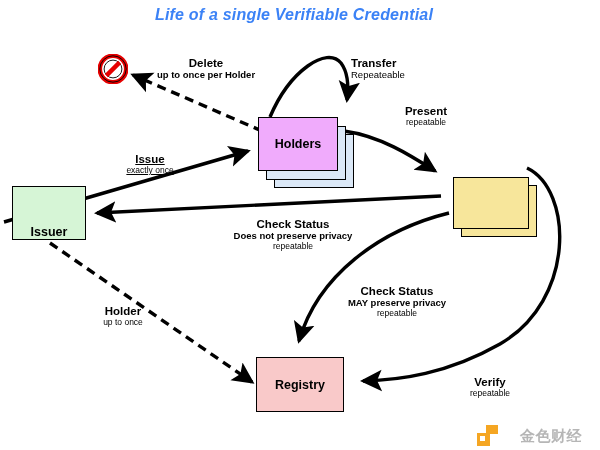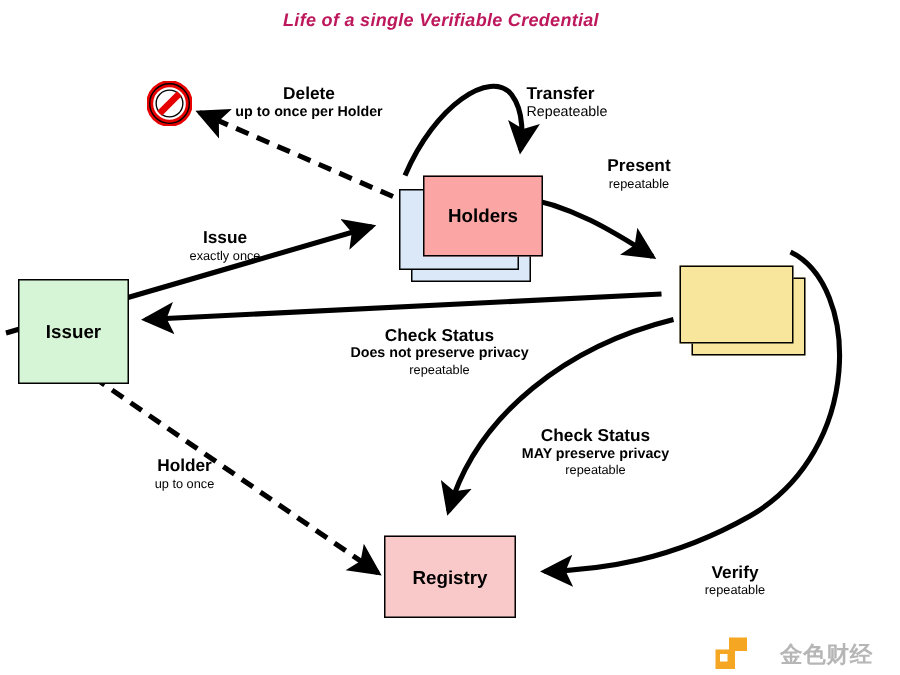--- a/index.html
+++ b/index.html
@@ -21,24 +21,24 @@
     top: 0;
     width: 600px;
     height: 450px;
   }
   .title {
     position: absolute;
     left: 0;
     top: 6px;
     width: 588px;
     text-align: center;
-    font-size: 12px;
+    font-size: 16px;
     font-weight: bold;
     font-style: italic;
-    color: #be185d;
+    color: #3b82f6;
     letter-spacing: 0.2px;
   }
   .node-box {
     position: absolute;
     box-sizing: border-box;
     border: 1.6px solid #000000;
     display: flex;
     align-items: center;
     justify-content: center;
     font-size: 12.5px;
@@ -161,28 +161,28 @@
 
   <svg id="prohibit-icon" viewBox="0 0 30 30" xmlns="http://www.w3.org/2000/svg">
     <circle cx="15" cy="15" r="13.2" fill="none" stroke="#e60000" stroke-width="4.6"></circle>
     <circle cx="15" cy="15" r="13.2" fill="none" stroke="#000000" stroke-width="0.9"></circle>
     <circle cx="15" cy="15" r="8.9" fill="#ffffff" stroke="#000000" stroke-width="0.9"></circle>
     <line x1="8.4" y1="21.6" x2="21.6" y2="8.4" stroke="#e60000" stroke-width="4.4"></line>
   </svg>
 
   <div class="stack-shadow" style="left:274px; top:134px; width:80px; height:54px; background:#dbe8f7;"></div>
   <div class="stack-shadow" style="left:266px; top:126px; width:80px; height:54px; background:#dbe8f7;"></div>
-  <div class="node-box" style="left:258px; top:117px; width:80px; height:54px; background:#fca5a5;margin-left:24px;">
+  <div class="node-box" style="left:258px; top:117px; width:80px; height:54px; background:#f0abfc;">
     <span>Holders</span>
   </div>
 
   <div class="stack-shadow" style="left:461px; top:185px; width:76px; height:52px; background:#f7e69b;"></div>
   <div class="stack-shadow" style="left:453px; top:177px; width:76px; height:52px; background:#f7e69b;"></div>
 
-  <div class="node-box" style="left:12px; top:186px; width:74px; height:70px; background:#d6f5d6;">
+  <div class="node-box" style="left:12px; top:186px; width:74px; height:54px; background:#d6f5d6;align-items:flex-end;">
     <span>Issuer</span>
   </div>
 
   <div class="node-box" style="left:256px; top:357px; width:88px; height:55px; background:#f9c9c9;">
     <span>Registry</span>
   </div>
 
   <div class="label" style="left:143px; top:57px; width:126px;">
     <span class="l1">Delete</span>
     <span class="l2">up to once per Holder</span>
@@ -191,21 +191,21 @@
   <div class="label thin" style="left:351px; top:57px; width:100px; text-align:left;">
     <span class="l1">Transfer</span>
     <span class="l2">Repeateable</span>
   </div>
 
   <div class="label thin" style="left:381px; top:105px; width:90px;">
     <span class="l1">Present</span>
     <span class="l3">repeatable</span>
   </div>
 
-  <div class="label thin" style="left:104px; top:153px; width:92px;">
+  <div class="label thin" style="left:104px; top:153px; width:92px;text-decoration:underline;">
     <span class="l1">Issue</span>
     <span class="l3">exactly once</span>
   </div>
 
   <div class="label" style="left:213px; top:218px; width:160px;">
     <span class="l1">Check Status</span>
     <span class="l2">Does not preserve privacy</span>
     <span class="l3">repeatable</span>
   </div>
 

